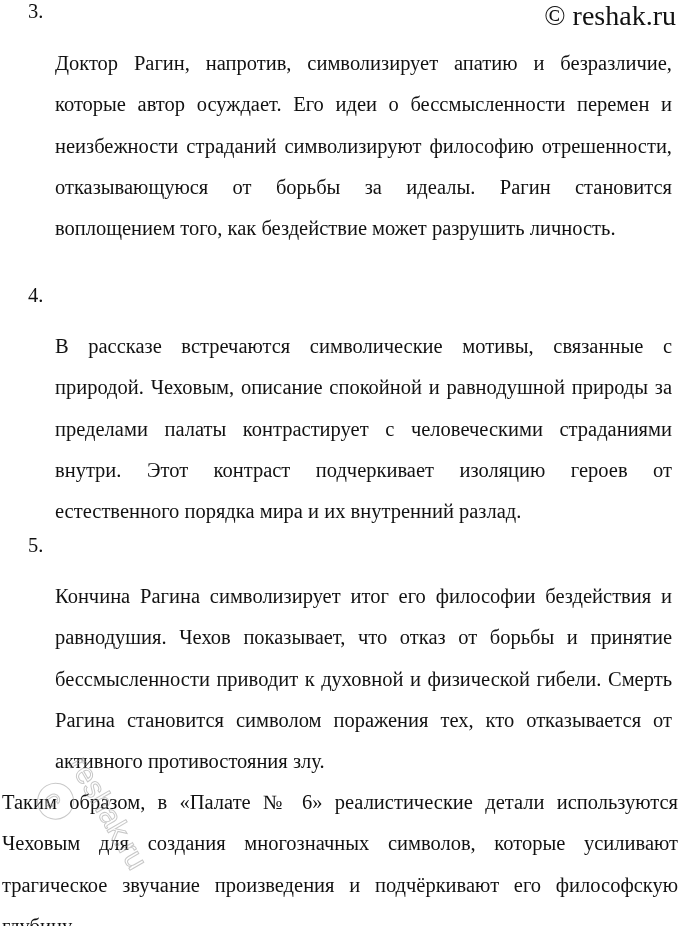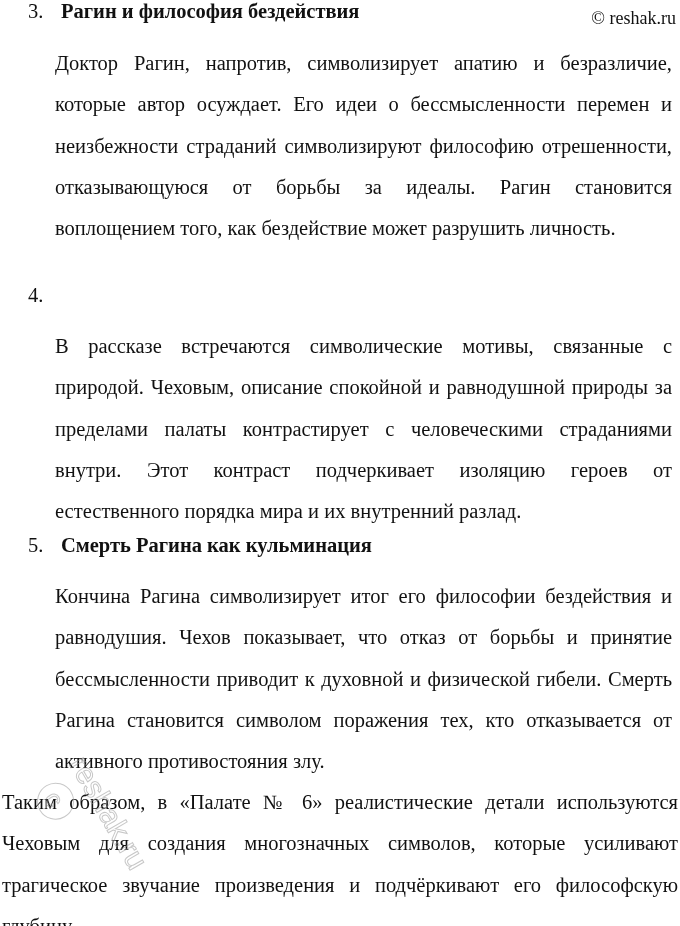--- a/index.html
+++ b/index.html
@@ -36,22 +36,22 @@
       display: inline-block;
       width: 33px;
       font-weight: normal;
     }
     .heading-text {
       font-weight: bold;
     }
     .copyright {
       position: absolute;
       right: 4px;
-      top: 8px;
-      font-size: 18px;
+      top: 0px;
+      font-size: 28px;
       white-space: nowrap;
     }
     .para {
       position: absolute;
       text-align: justify;
       line-height: 41.3px;
       margin: 0;
     }
     .para.indented {
       left: 55px;
@@ -71,33 +71,31 @@
       opacity: 0.55;
     }
   </style>
 </head>
 <body>
 
 <div class="page">
 
   <div class="heading-row" style="top: 0px;">
     <span class="heading-num">3.</span>
-    <span class="heading-text">Рагин и философия бездействия</span>
   </div>
   <span class="copyright">© reshak.ru</span>
   <p class="para indented" style="top: 43px;">Доктор Рагин, напротив, символизирует апатию и безразличие, которые автор осуждает. Его идеи о бессмысленности перемен и неизбежности страданий символизируют философию отрешенности, отказывающуюся от борьбы за идеалы. Рагин становится воплощением того, как бездействие может разрушить личность.</p>
 
   <div class="heading-row" style="top: 284px;">
     <span class="heading-num">4.</span>
   </div>
   <p class="para indented" style="top: 326px;">В рассказе встречаются символические мотивы, связанные с природой. Чеховым, описание спокойной и равнодушной природы за пределами палаты контрастирует с человеческими страданиями внутри. Этот контраст подчеркивает изоляцию героев от естественного порядка мира и их внутренний разлад.</p>
 
   <div class="heading-row" style="top: 534px;">
     <span class="heading-num">5.</span>
-    <span class="heading-text">Смерть Рагина как кульминация</span>
   </div>
   <p class="para indented" style="top: 576px;">Кончина Рагина символизирует итог его философии бездействия и равнодушия. Чехов показывает, что отказ от борьбы и принятие бессмысленности приводит к духовной и физической гибели. Смерть Рагина становится символом поражения тех, кто отказывается от активного противостояния злу.</p>
 
   <p class="para full" style="top: 782px;">Таким образом, в «Палате № 6» реалистические детали используются Чеховым для создания многозначных символов, которые усиливают трагическое звучание произведения и подчёркивают его философскую глубину.</p>
 
   <svg class="watermark" viewBox="0 0 150 150">
     <g transform="rotate(60 75 75)" fill="none" stroke="#9a9a9a" stroke-width="1">
       <text x="14" y="68" font-family="Liberation Sans, sans-serif" font-size="30">reshak.ru</text>
       <circle cx="40" cy="98" r="18"></circle>
       <text x="31" y="107" font-family="Liberation Sans, sans-serif" font-size="26">c</text>

